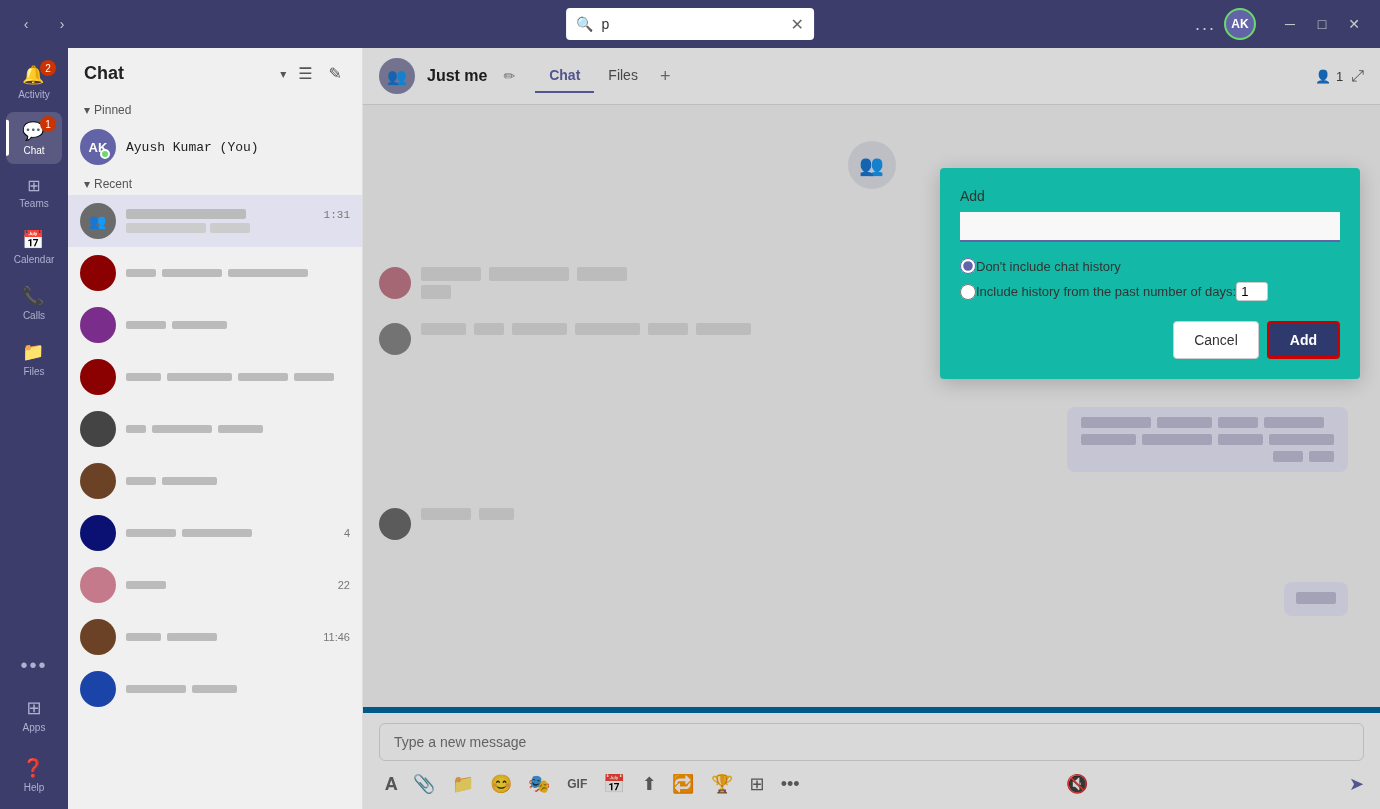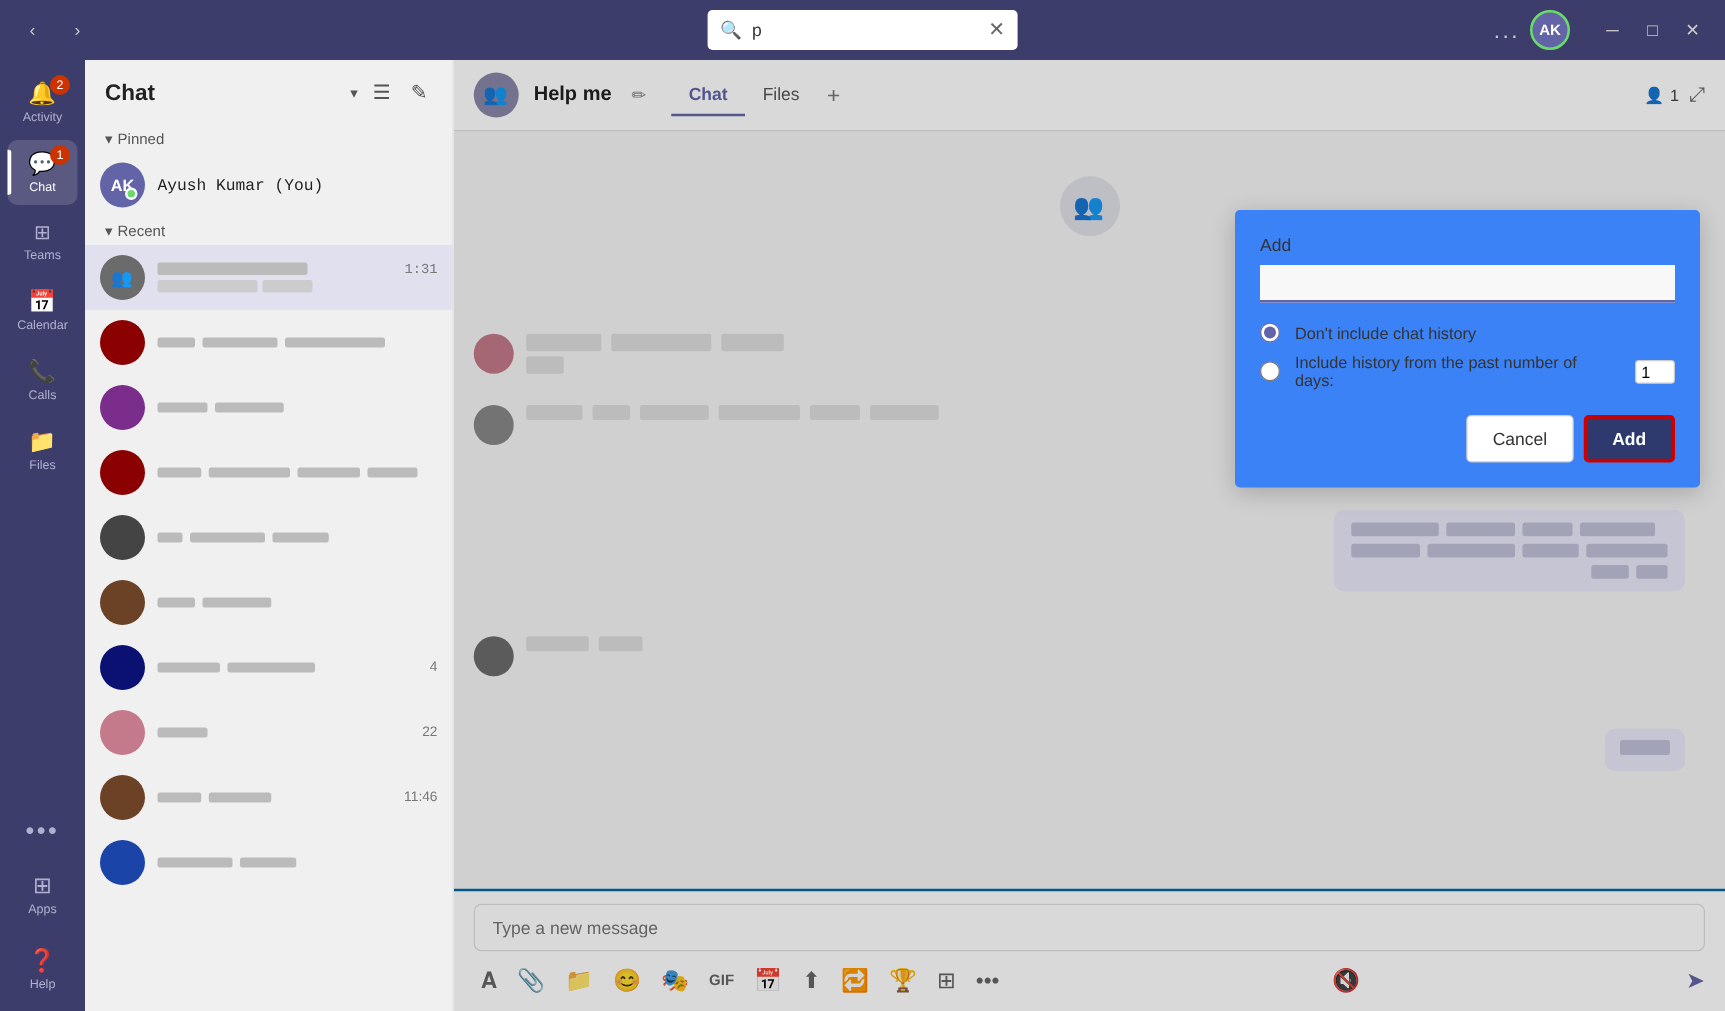--- a/index.html
+++ b/index.html
@@ -126,49 +126,49 @@
     .people-btn { background: none; border: none; cursor: pointer; font-size: 13px; color: #444; display: flex; align-items: center; gap: 4px; }
     .expand-btn { background: none; border: none; cursor: pointer; color: #666; font-size: 16px; }
 
     
     .message-area { flex: 1; overflow-y: auto; padding: 16px; display: flex; flex-direction: column; gap: 12px; }
 
     .msg-row { display: flex; gap: 10px; align-items: flex-start; }
 
     
     .input-area {
-      background: white; border-top: 2px solid #0369a1; padding: 10px 16px; flex-shrink: 0;
+      background: white; border-top: 6px solid #0369a1; padding: 10px 16px; flex-shrink: 0;
     }
     .input-box {
       border: 1px solid #ddd; border-radius: 6px; padding: 10px 14px; width: 100%;
       font-size: 14px; color: #999; margin-bottom: 8px; outline: none;
       background: white;
     }
     .input-toolbar { display: flex; align-items: center; gap: 4px; }
     .toolbar-btn { background: none; border: none; cursor: pointer; color: #666; font-size: 18px; padding: 4px 6px; border-radius: 4px; }
     .send-btn { background: none; border: none; cursor: pointer; color: #6264a7; font-size: 18px; margin-left: auto; }
 
     
     .dialog-overlay {
       position: absolute; top: 0; left: 0; right: 0; bottom: 0;
       background: rgba(0,0,0,0.15); z-index: 100; display: flex;
       align-items: flex-start; justify-content: flex-end;
     }
     .dialog {
-      background: #3b82f6; border-radius: 4px; box-shadow: 0 4px 20px rgba(0,0,0,0.2);
-      width: 372px; padding: 20px; margin: 120px 20px 0 0;
+      background: #14b8a6; border-radius: 4px; box-shadow: 0 4px 20px rgba(0,0,0,0.2);
+      width: 420px; padding: 20px; margin: 120px 20px 0 0;
     }
     .dialog-title { font-size: 14px; color: #333; margin-bottom: 8px; font-weight: 500; }
     .dialog-input {
       width: 100%; border: none; border-bottom: 2px solid #6264a7;
       outline: none; font-size: 14px; padding: 6px 0; color: #333;
       background: #f8f8f8; margin-bottom: 16px;
     }
     .radio-group { display: flex; flex-direction: column; gap: 8px; margin-bottom: 20px; }
-    .radio-label { display: flex; align-items: center; gap: 12px; font-size: 13px; color: #333; cursor: pointer; }
+    .radio-label { display: flex; align-items: center; gap: 0; font-size: 13px; color: #333; cursor: pointer; }
     .radio-label input[type=radio] { accent-color: #6264a7; width: 16px; height: 16px; cursor: pointer; }
     .dialog-actions { display: flex; justify-content: flex-end; gap: 8px; }
     .btn-cancel {
       padding: 8px 20px; background: white; border: 1px solid #ccc;
       border-radius: 4px; cursor: pointer; font-size: 14px; color: #333;
     }
     .btn-add {
       padding: 8px 20px; background: #2e3a6e; border: 3px solid #cc0000;
       border-radius: 4px; cursor: pointer; font-size: 14px; color: white; font-weight: 600;
     }
@@ -386,21 +386,21 @@
         </div>
       </div>
     </div>
 
   </div>
 
   <div class="main-area">
 
     <div class="chat-header">
       <div class="chat-header-avatar">👥</div>
-      <span class="chat-header-title">Help me</span>
+      <span class="chat-header-title">Just me</span>
       <button class="chat-header-edit">✏</button>
       <div class="chat-tabs">
         <button class="chat-tab active">Chat</button>
         <button class="chat-tab">Files</button>
         <button class="add-tab-btn">+</button>
       </div>
       <div class="header-right">
         <button class="people-btn">
           <span>👤</span>
           <span>1</span>

